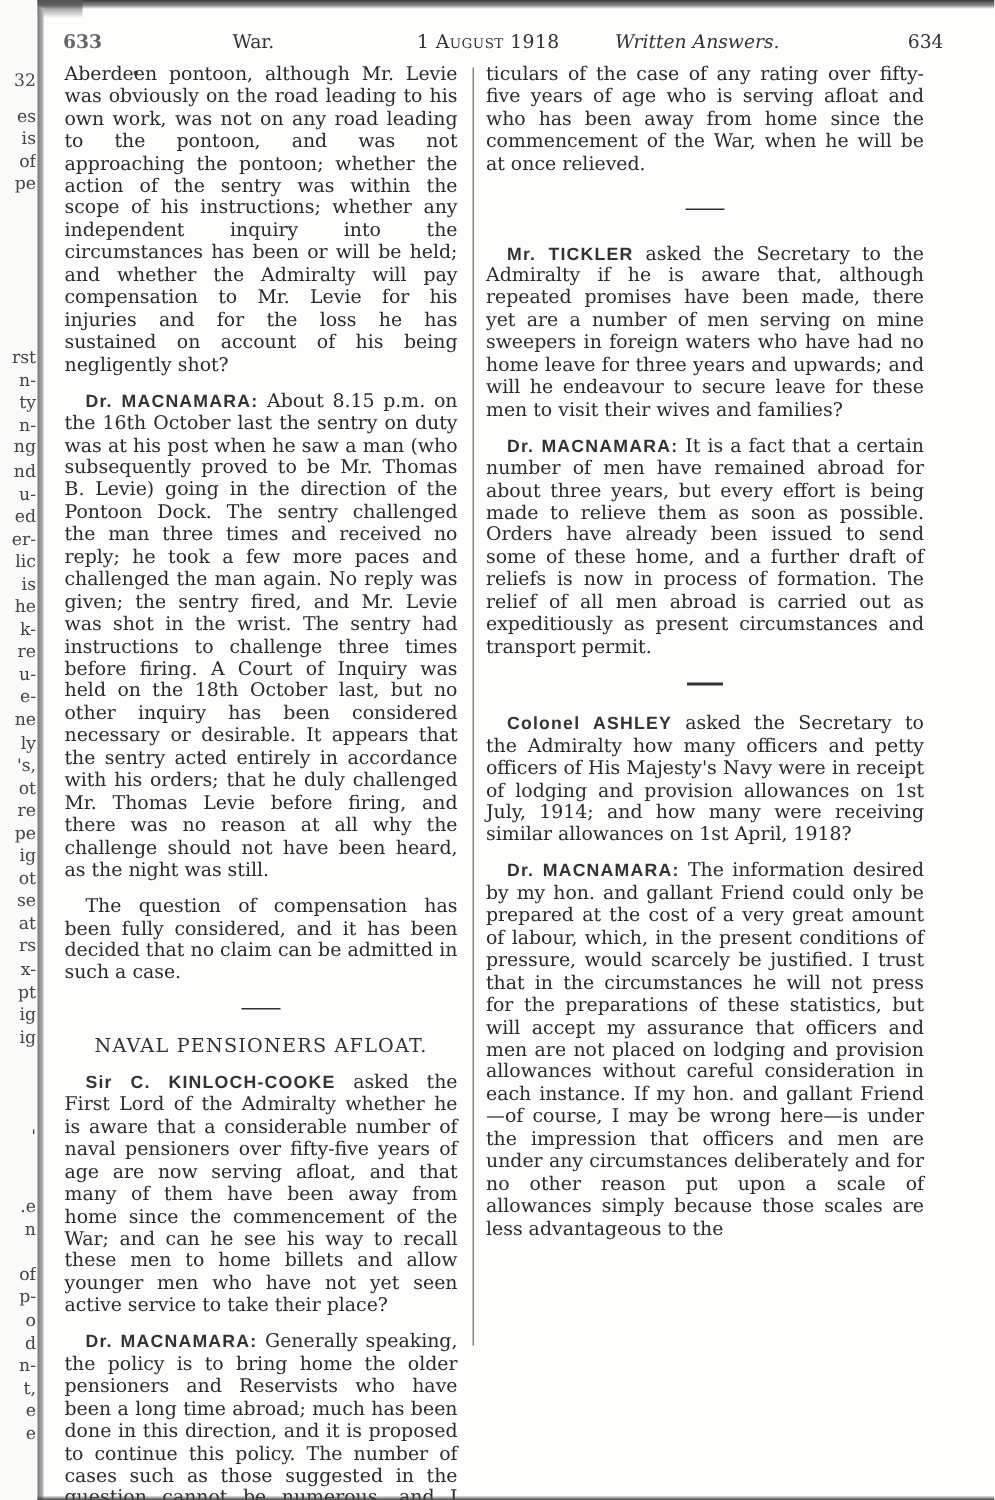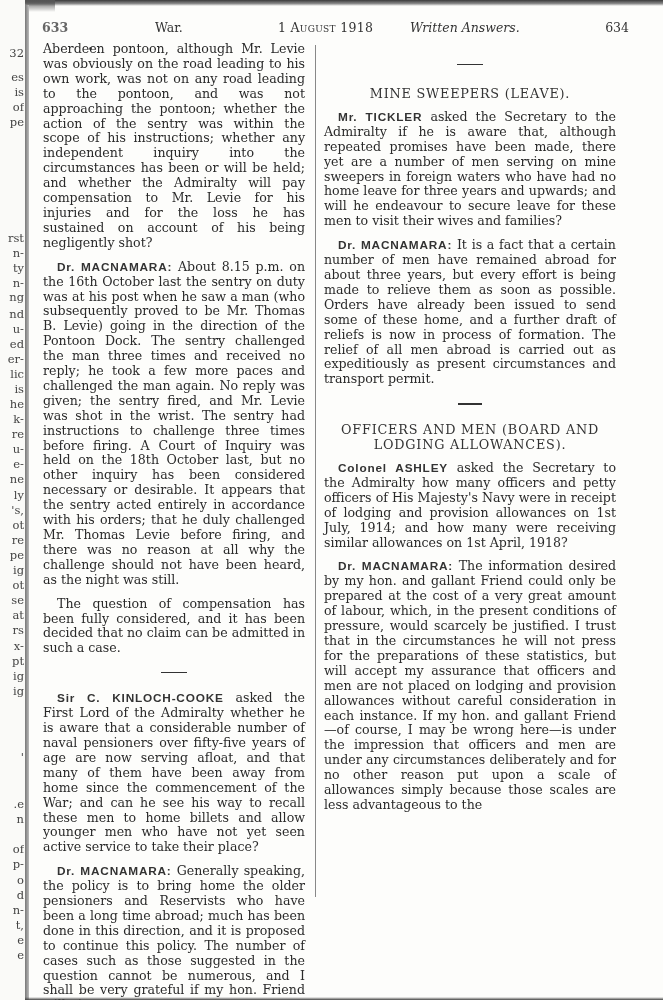--- a/index.html
+++ b/index.html
@@ -106,43 +106,43 @@
 <div class="col-divider"></div>
 
 <div class="col col-left">
   <p>Aberdeen pontoon, although Mr. Levie was obviously on the road leading to his own work, was not on any road leading to the pontoon, and was not approaching the pontoon; whether the action of the sentry was within the scope of his instructions; whether any independent inquiry into the circumstances has been or will be held; and whether the Admiralty will pay compensation to Mr. Levie for his injuries and for the loss he has sustained on account of his being negligently shot?</p>
   <p class="indent">
     <span class="speaker">Dr. MACNAMARA:</span>
     <span>About 8.15 p.m. on the 16th October last the sentry on duty was at his post when he saw a man (who subsequently proved to be Mr. Thomas B. Levie) going in the direction of the Pontoon Dock. The sentry challenged the man three times and received no reply; he took a few more paces and challenged the man again. No reply was given; the sentry fired, and Mr. Levie was shot in the wrist. The sentry had instructions to challenge three times before firing. A Court of Inquiry was held on the 18th October last, but no other inquiry has been considered necessary or desirable. It appears that the sentry acted entirely in accordance with his orders; that he duly challenged Mr. Thomas Levie before firing, and there was no reason at all why the challenge should not have been heard, as the night was still.</span>
   </p>
   <p class="indent">The question of compensation has been fully considered, and it has been decided that no claim can be admitted in such a case.</p>
   <div class="rule"></div>
+  <div class="heading">NAVAL PENSIONERS AFLOAT.</div>
   <p class="indent">
     <span class="speaker">Sir C. KINLOCH-COOKE</span>
     <span>asked the First Lord of the Admiralty whether he is aware that a considerable number of naval pensioners over fifty-five years of age are now serving afloat, and that many of them have been away from home since the commencement of the War; and can he see his way to recall these men to home billets and allow younger men who have not yet seen active service to take their place?</span>
   </p>
   <p class="indent">
     <span class="speaker">Dr. MACNAMARA:</span>
     <span>Generally speaking, the policy is to bring home the older pensioners and Reservists who have been a long time abroad; much has been done in this direction, and it is proposed to continue this policy. The number of cases such as those suggested in the question cannot be numerous, and I shall be very grateful if my hon. Friend will give par-</span>
   </p>
 </div>
 
 <div class="col col-right">
+  <p>ticulars of the case of any rating over fifty-five years of age who is serving afloat and who has been away from home since the commencement of the War, when he will be at once relieved.</p>
   <div class="rule" style="margin-top:22px;margin-bottom:22px;"></div>
-  <div class="heading">MINE SWEEPERS (LEAVE).</div>
   <p class="indent">
     <span class="speaker">Mr. TICKLER</span>
     <span>asked the Secretary to the Admiralty if he is aware that, although repeated promises have been made, there yet are a number of men serving on mine sweepers in foreign waters who have had no home leave for three years and upwards; and will he endeavour to secure leave for these men to visit their wives and families?</span>
   </p>
   <p class="indent">
     <span class="speaker">Dr. MACNAMARA:</span>
     <span>It is a fact that a certain number of men have remained abroad for about three years, but every effort is being made to relieve them as soon as possible. Orders have already been issued to send some of these home, and a further draft of reliefs is now in process of formation. The relief of all men abroad is carried out as expeditiously as present circumstances and transport permit.</span>
   </p>
   <div class="rule thick"></div>
-  <div class="heading">OFFICERS AND MEN (BOARD AND LODGING ALLOWANCES).</div>
   <p class="indent">
     <span class="speaker">Colonel ASHLEY</span>
     <span>asked the Secretary to the Admiralty how many officers and petty officers of His Majesty's Navy were in receipt of lodging and provision allowances on 1st July, 1914; and how many were receiving similar allowances on 1st April, 1918?</span>
   </p>
   <p class="indent">
     <span class="speaker">Dr. MACNAMARA:</span>
     <span>The information desired by my hon. and gallant Friend could only be prepared at the cost of a very great amount of labour, which, in the present conditions of pressure, would scarcely be justified. I trust that in the circumstances he will not press for the preparations of these statistics, but will accept my assurance that officers and men are not placed on lodging and provision allowances without careful consideration in each instance. If my hon. and gallant Friend—of course, I may be wrong here—is under the impression that officers and men are under any circumstances deliberately and for no other reason put upon a scale of allowances simply because those scales are less advantageous to the</span>
   </p>
 </div>
 

